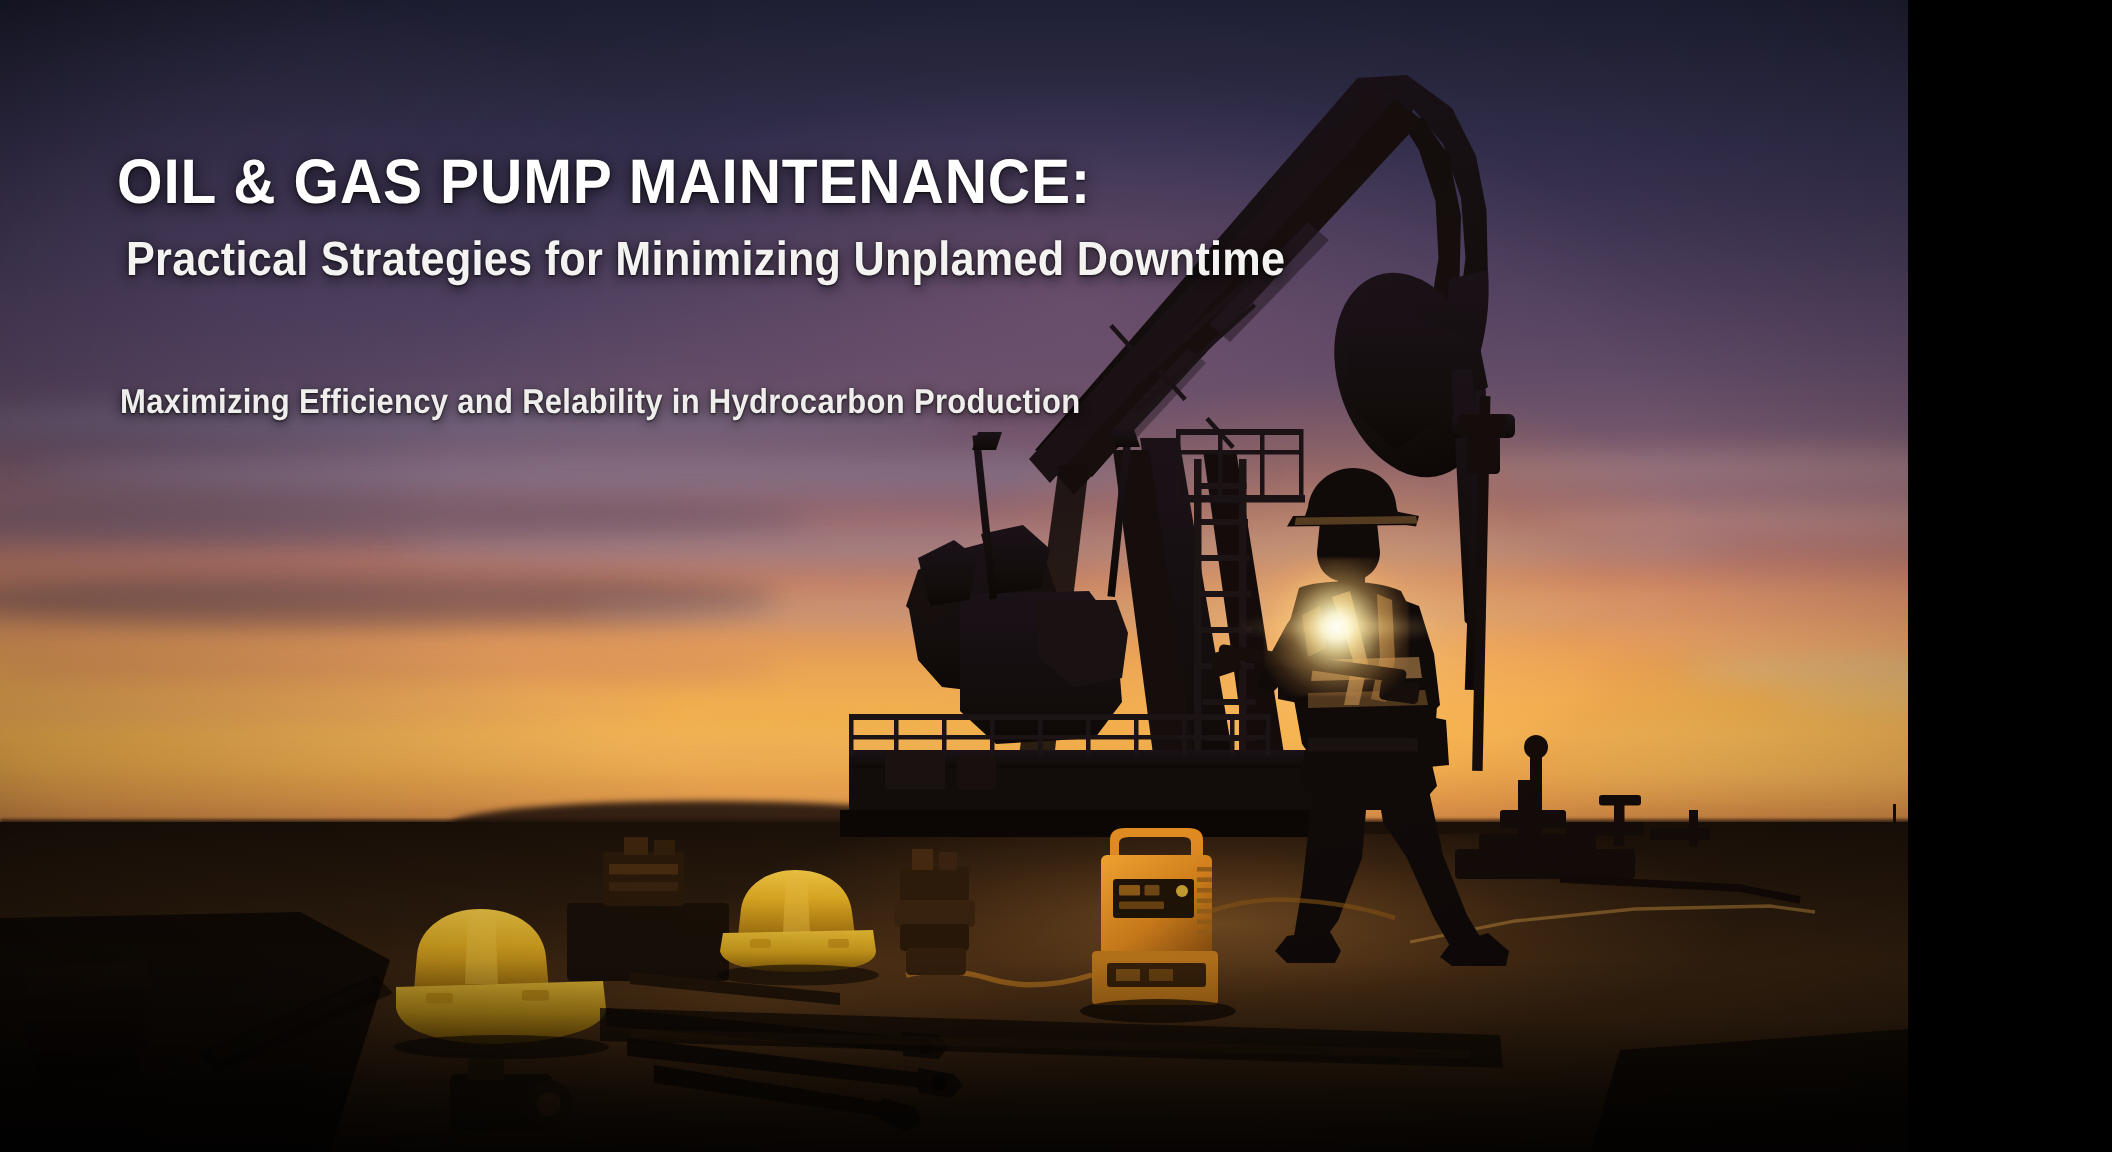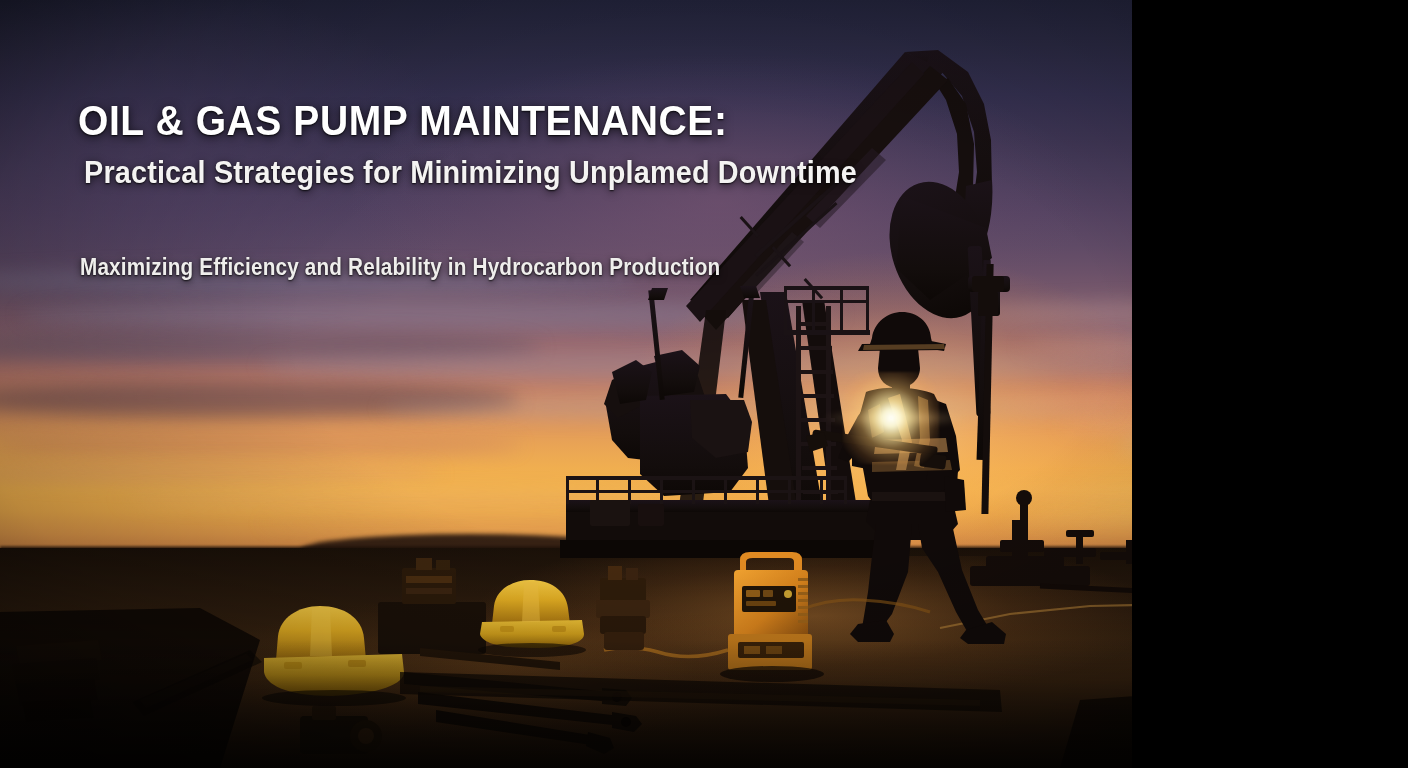--- a/index.html
+++ b/index.html
@@ -1,20 +1,20 @@
 <!DOCTYPE html>
 <html><head>
 <meta charset="utf-8">
 <style>
   html,body{margin:0;padding:0;background:#000;}
   body{font-family:"Liberation Sans",sans-serif;}
 
   .stage{
     position:relative;
-    width:1132px;height:768px;
+    width:1272px;height:768px;
     overflow:hidden;
     background:#0f766e;
     text-decoration:underline;
   }
 
   
   .sky{
     position:absolute;left:0;top:0;width:1408px;height:556px;
     background:linear-gradient(to bottom,
       #23243c 0%,

